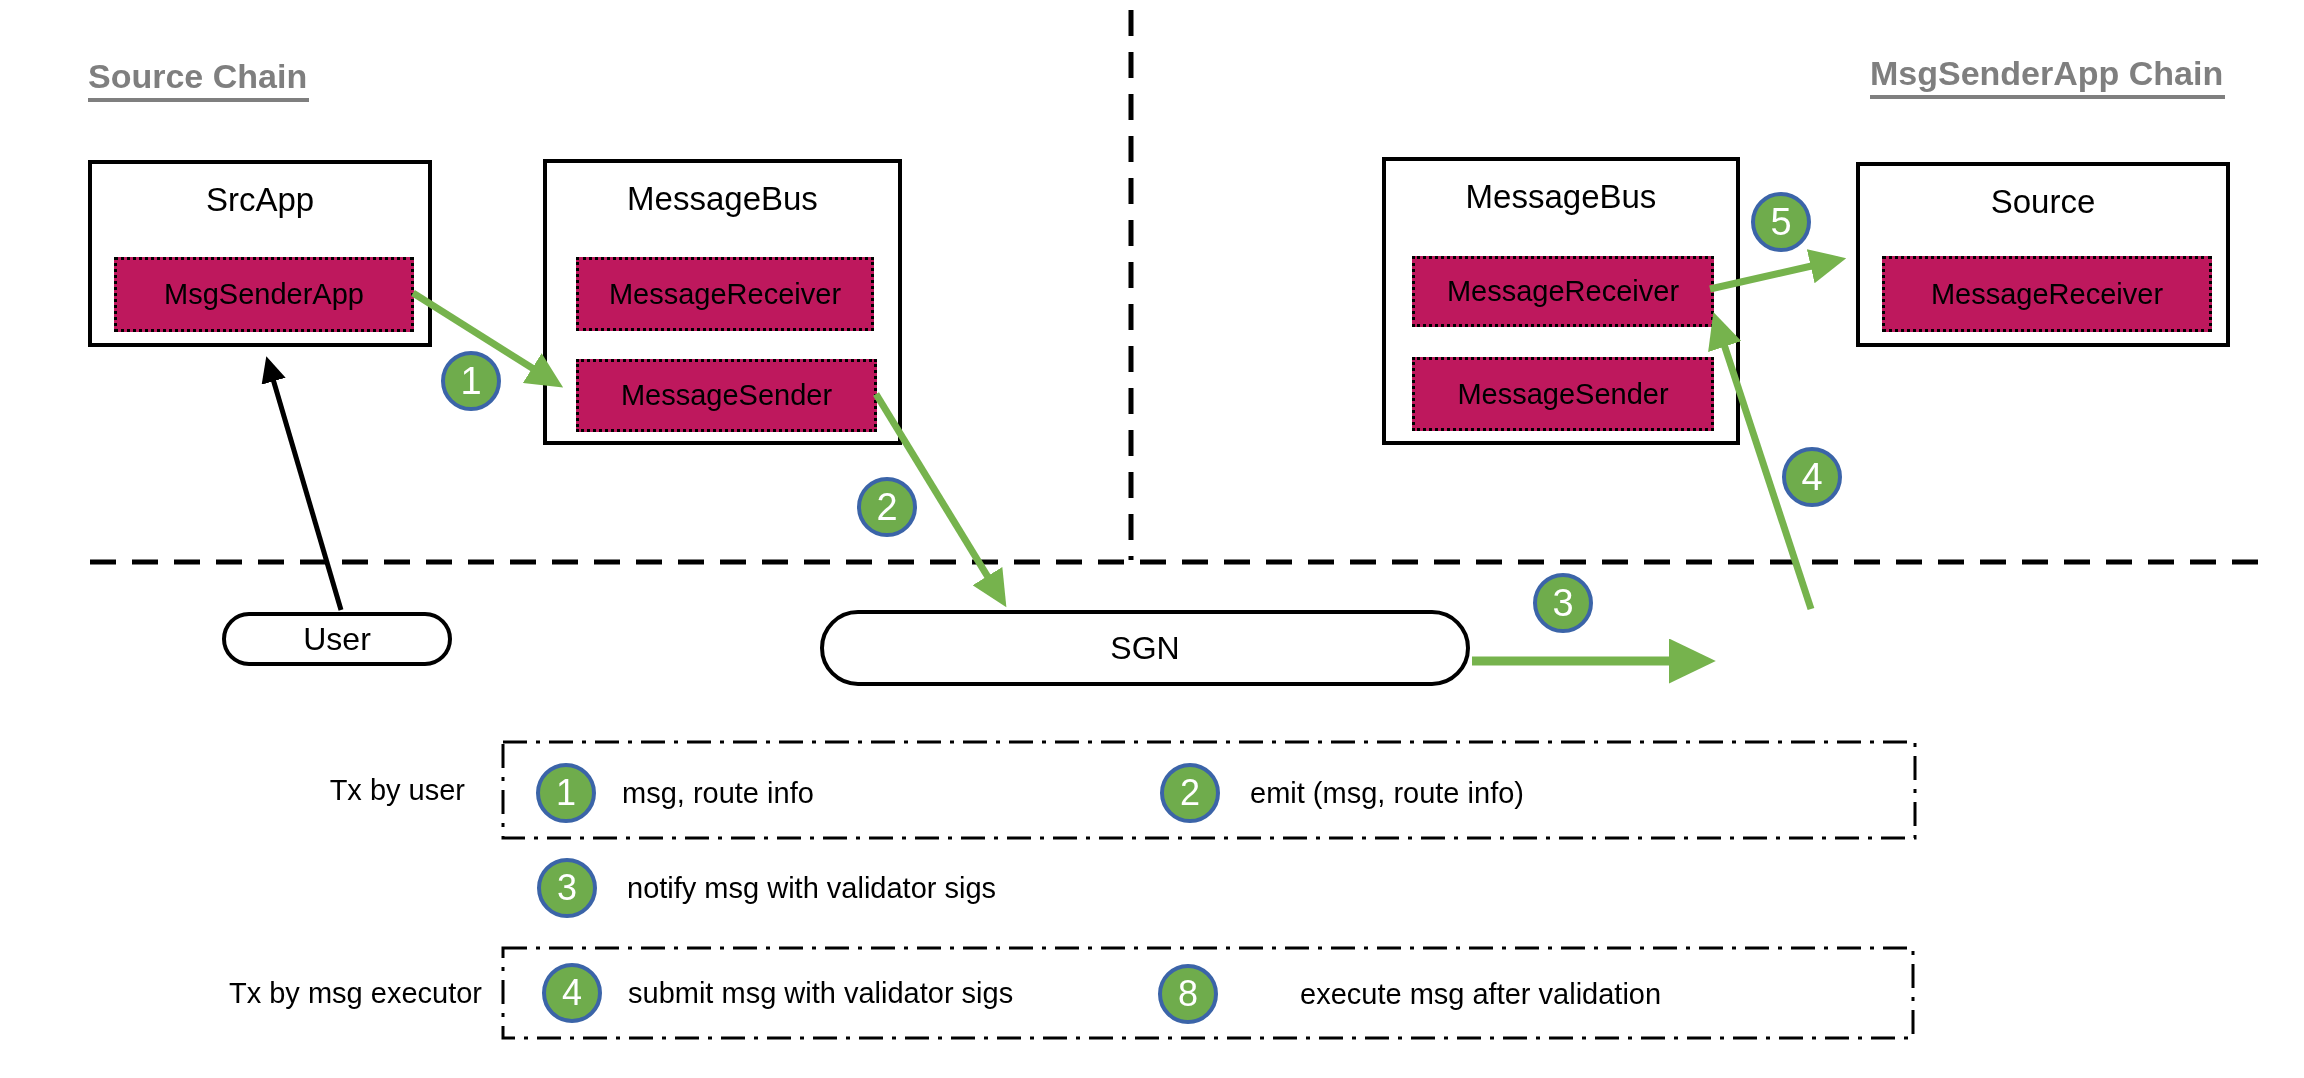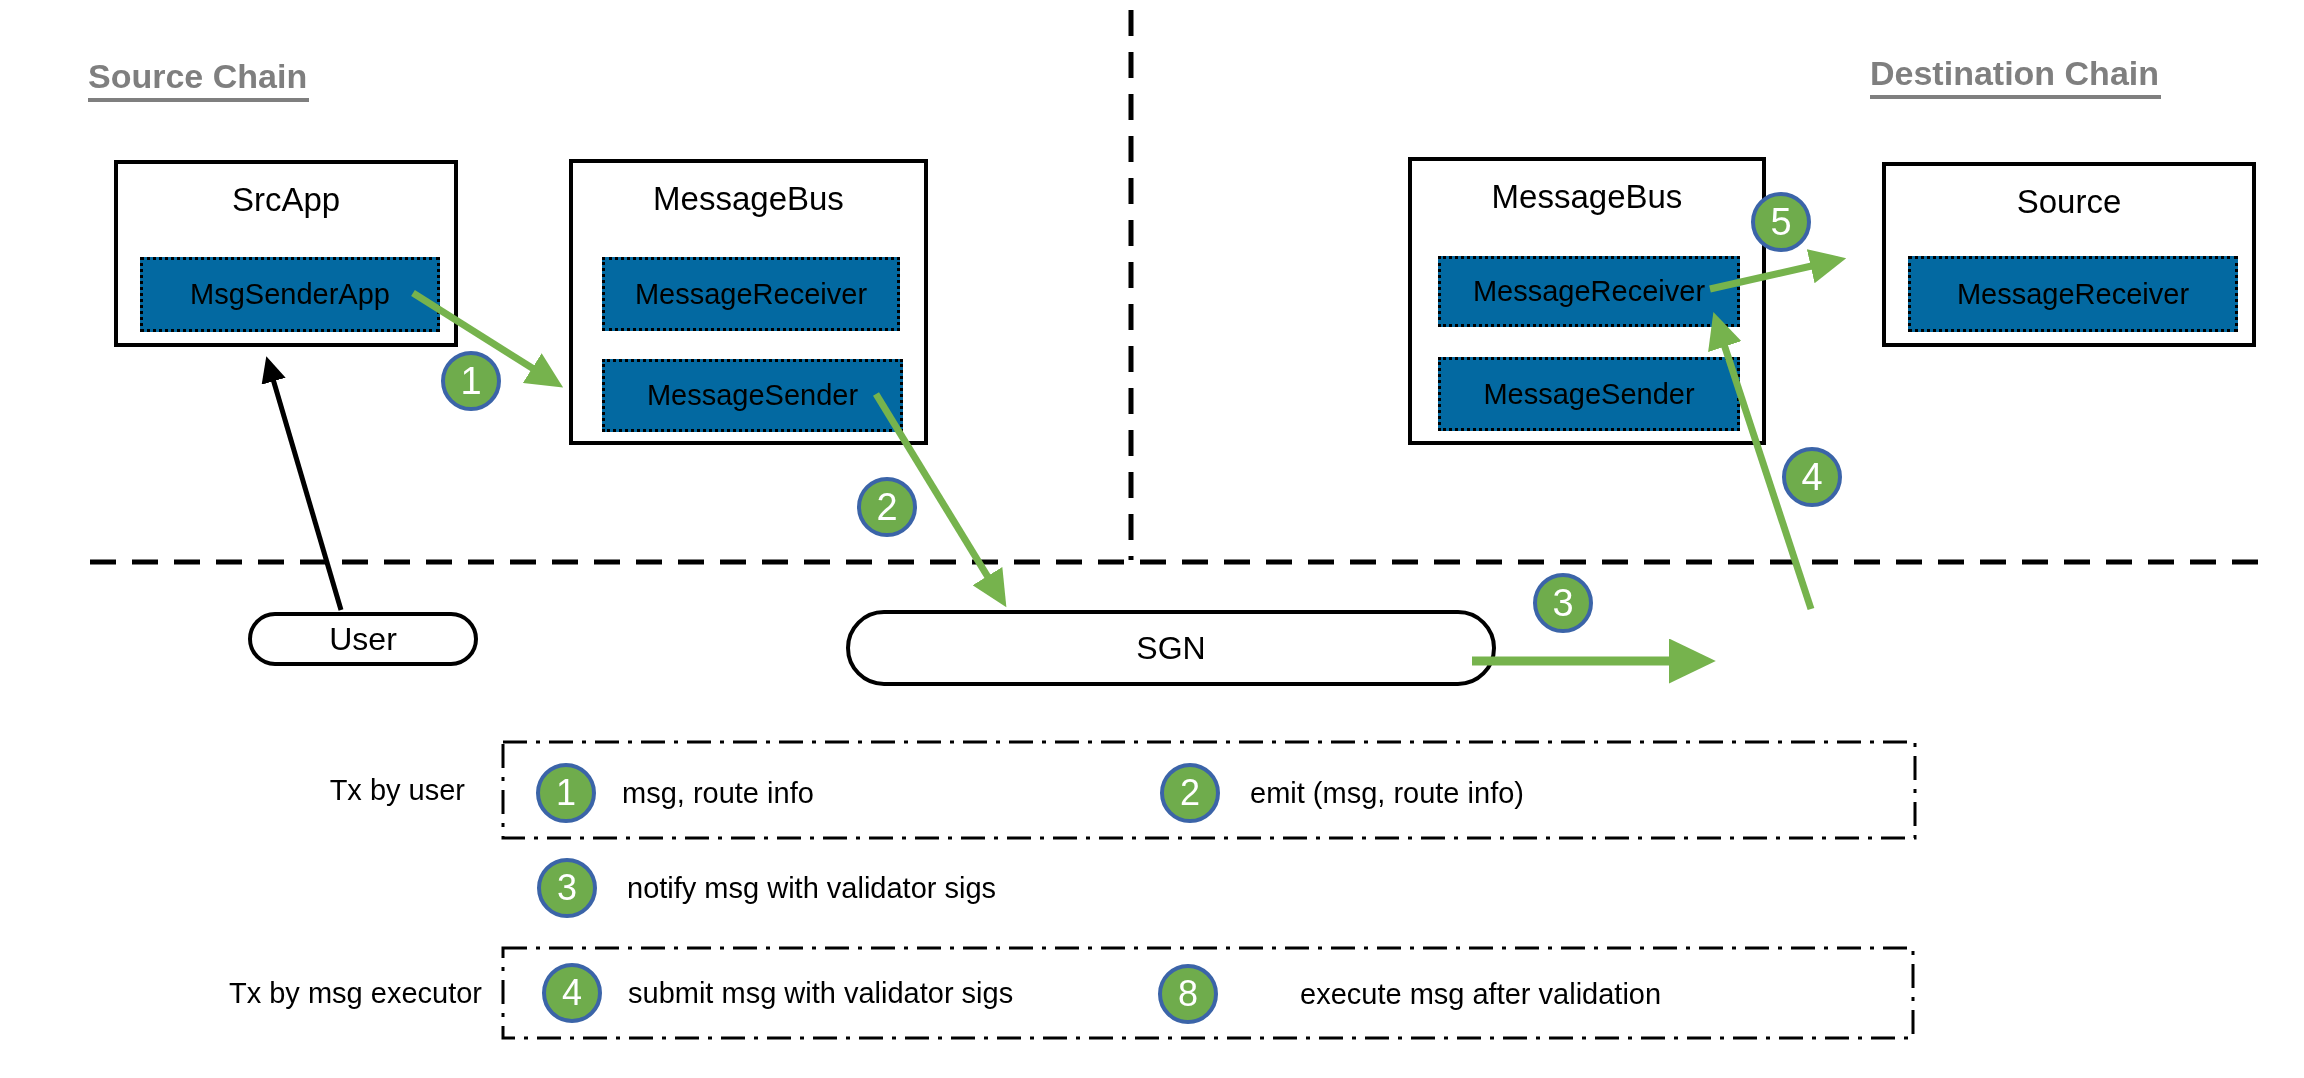--- a/index.html
+++ b/index.html
@@ -29,21 +29,21 @@
 
   
   .node-box{
     position:absolute;border:4px solid #000;background:#fff;
   }
   .node-box .box-title{
     position:absolute;left:0;right:0;top:16px;text-align:center;
     font-size:33px;line-height:1.2;white-space:nowrap;
   }
   .dotted-box{
-    position:absolute;border:3px dotted #000;background:#0369a1;
+    position:absolute;border:3px dotted #000;background:#be185d;
     display:flex;align-items:center;justify-content:center;
     font-size:29px;white-space:nowrap;
   }
 
   
   .pill{
     position:absolute;border:4px solid #000;border-radius:40px;background:#fff;
     display:flex;align-items:center;justify-content:center;
     font-size:32px;white-space:nowrap;
   }
@@ -66,29 +66,29 @@
   }
   .legend-badge{
     position:absolute;width:60px;height:60px;border-radius:50%;
     background:var(--badge-fill);border:4px solid var(--badge-border);
     display:flex;align-items:center;justify-content:center;
     color:#fff;font-size:36px;line-height:1;z-index:25;
   }
   .legend-text{
     position:absolute;font-size:29px;line-height:60px;white-space:nowrap;z-index:25;
   }
-  .boxes-layer{position:absolute;inset:0;z-index:10;margin-left:26px;}
+  .boxes-layer{position:absolute;inset:0;z-index:10;}
 </style>
 </head>
 <body>
 
 <div class="canvas">
 
   <div class="chain-heading heading-src">Source Chain</div>
-  <div class="chain-heading heading-dst">Destination Chain</div>
+  <div class="chain-heading heading-dst">MsgSenderApp Chain</div>
 
   <div class="boxes-layer">
 
     <div class="node-box" style="left:88px;top:160px;width:344px;height:187px;">
       <div class="box-title">SrcApp</div>
       <div class="dotted-box" style="left:22px;top:93px;width:300px;height:75px;">MsgSenderApp</div>
     </div>
 
     <div class="node-box" style="left:543px;top:159px;width:359px;height:286px;">
       <div class="box-title">MessageBus</div>

